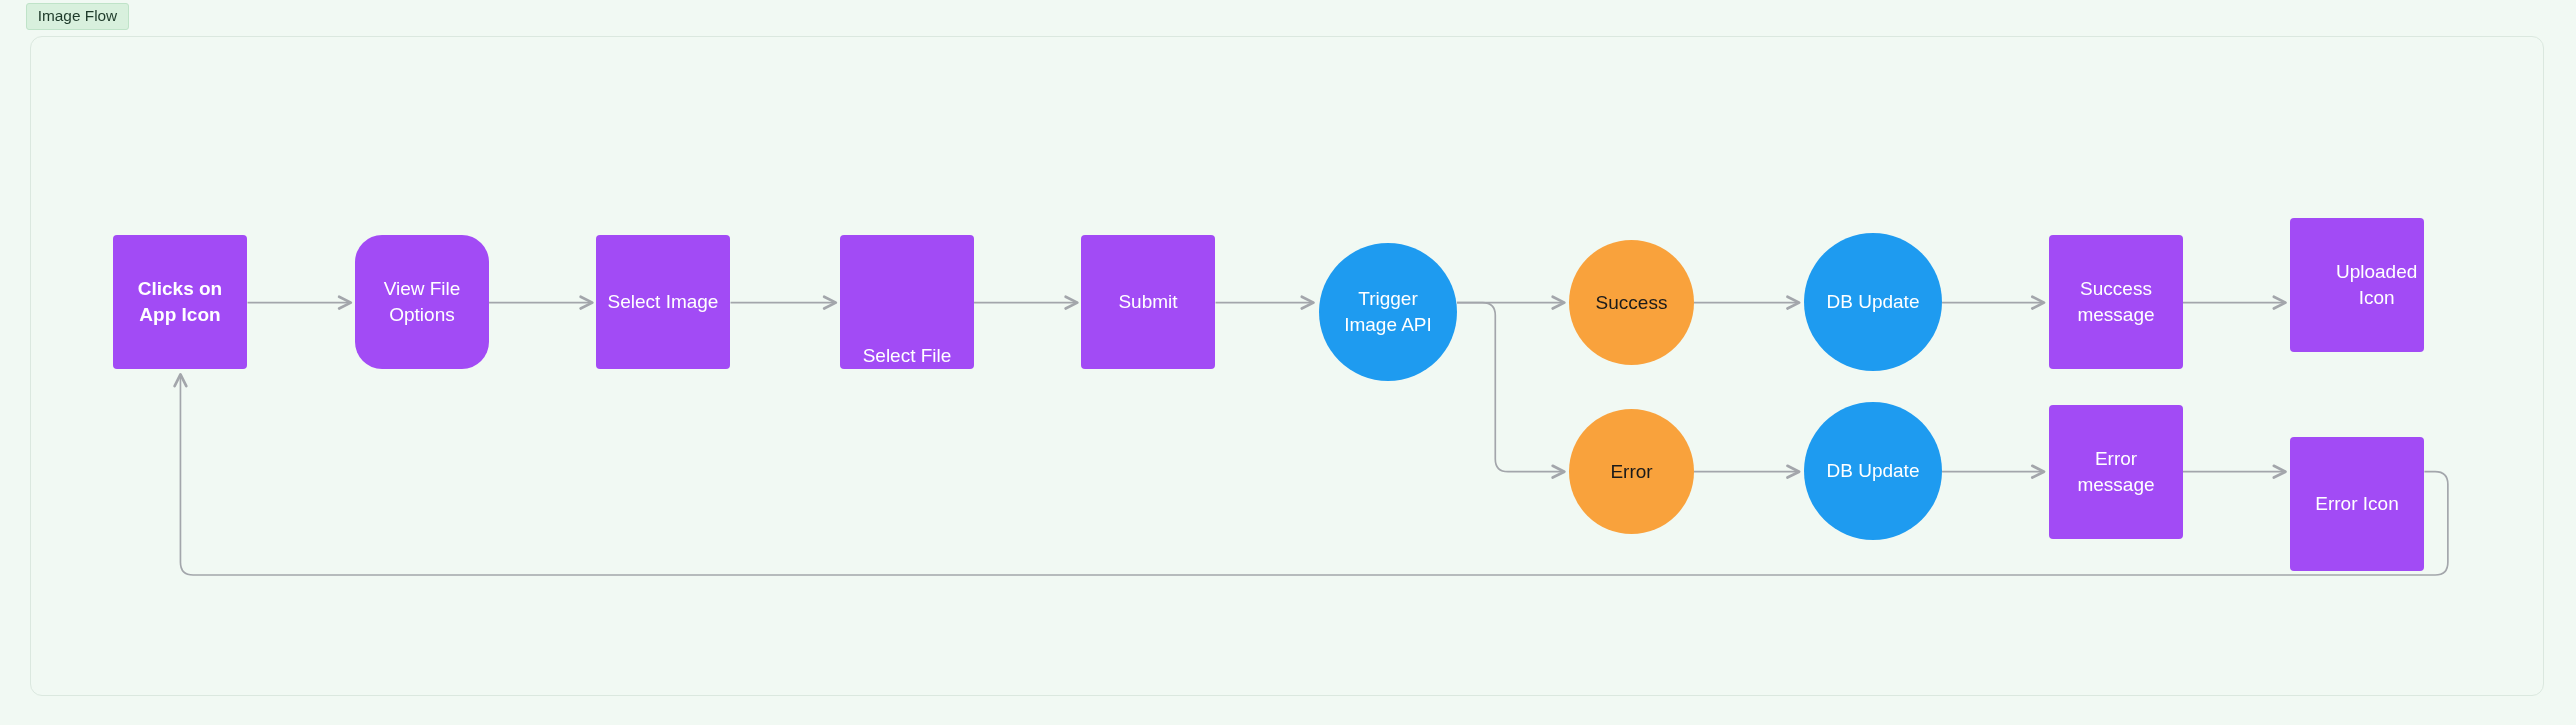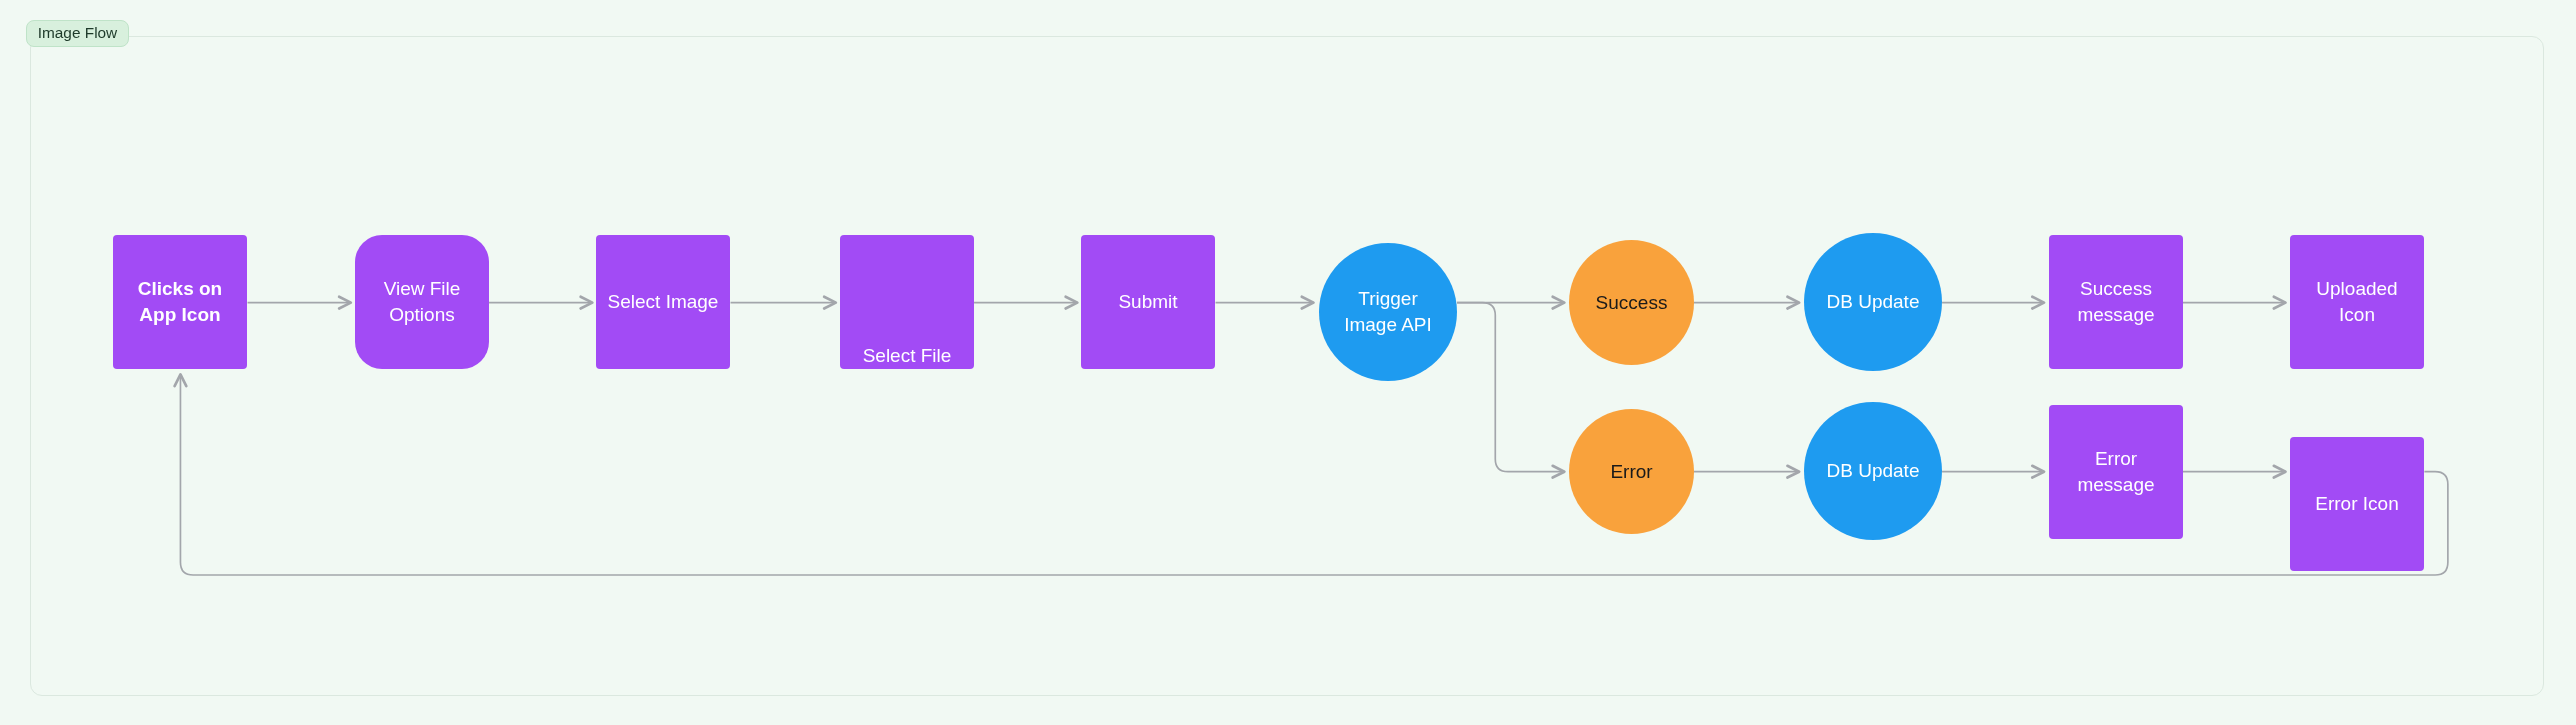--- a/index.html
+++ b/index.html
@@ -10,28 +10,28 @@
     position: relative;
     width: 2576px;
     height: 726px;
     background: var(--background, #f1f9f3);
     overflow: hidden;
   }
 
   .tag {
     position: absolute;
     left: 26px;
-    top: 20px;
+    top: 3px;
     background: var(--tag-bg, #d8f0dd);
     border: 0.7px solid var(--tag-border, #bfe3c8);
     color: var(--tag-text, #1e3a2a);
     font-size: 15.4px;
     font-weight: 500;
     padding: 3.4px 10.7px;
-    border-radius: 8px;
+    border-radius: 3px;
     z-index: 3;
   }
 
   .canvas {
     position: absolute;
     left: 29.5px;
     top: 36px;
     width: 2514px;
     height: 660px;
     border: 1.3px solid var(--canvas-border, #dbe8df);
@@ -88,21 +88,21 @@
   
   .n1  { left: 113px;  top: 235px; }
   .n2  { left: 355px;  top: 235px; border-radius: 27px; }
   .n3  { left: 596px;  top: 235px; }
   .n4  { left: 840px; top: 235px; align-items: flex-end; }
   .n5  { left: 1081px; top: 235px; }
   .n6  { left: 1319px; top: 243px; width: 138px; height: 138px; }
   .n7  { left: 1569px; top: 240px; width: 125px; height: 125px; }
   .n8  { left: 1804px; top: 233px; width: 138px; height: 138px; }
   .n9  { left: 2049px; top: 235px; }
-  .n10 { left: 2290px; top: 235px; }
+  .n10 { left: 2290px; top: 218px; justify-content: flex-end; }
   .n11 { left: 1569px; top: 409px; width: 125px; height: 125px; }
   .n12 { left: 1804px; top: 402px; width: 138px; height: 138px; }
   .n13 { left: 2049px; top: 405px; }
   .n14 { left: 2290px; top: 405px; margin-top: 32px; }
 </style>
 </head>
 <body>
 
 <div class="page">
 

